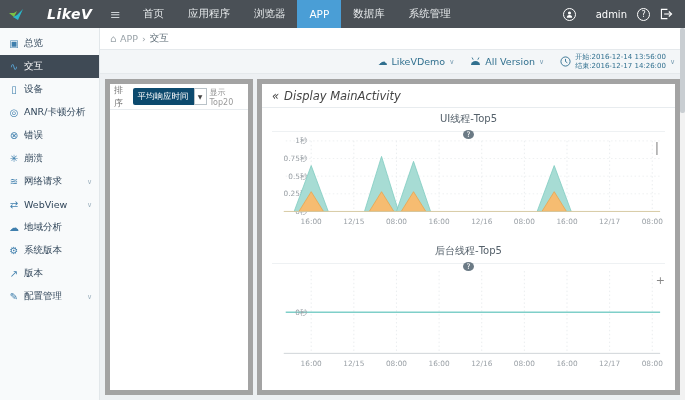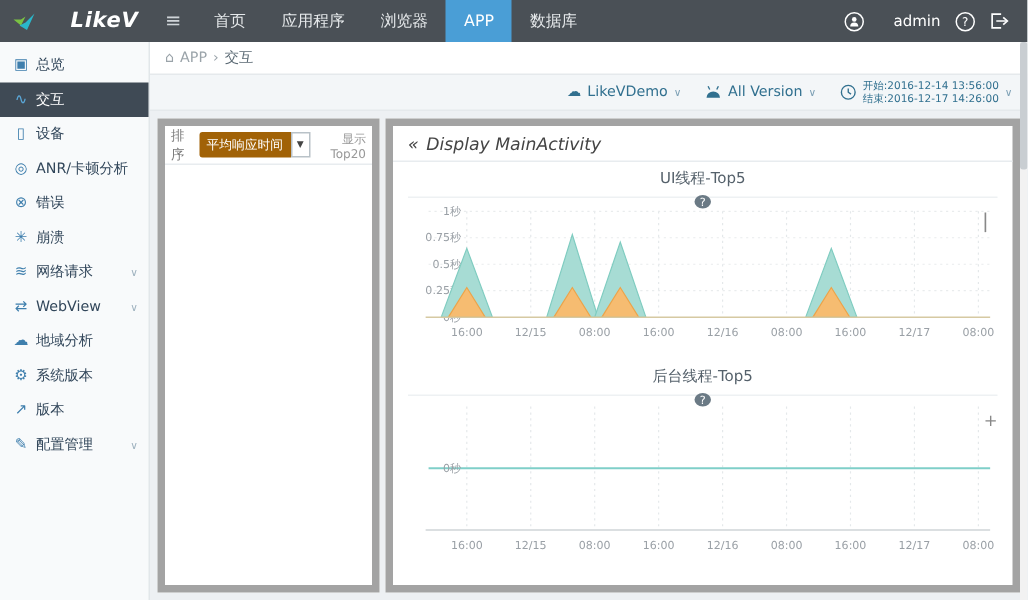--- a/index.html
+++ b/index.html
@@ -36,23 +36,23 @@
   .date-lines { display:flex; flex-direction:column; font-size:7px; line-height:8.5px; color:#31708f; }
 
   .main { flex:1; display:flex; padding:5px; gap:4px; min-height:0; }
   .card { background:#fff; border:5px solid #a3a3a3; }
 
   
   .list-card { width:148px; flex:none; display:flex; flex-direction:column; }
   .list-head { height:26px; display:flex; align-items:center; padding:0 4px; border-bottom:1px solid #e8ecef; gap:3px; flex:none; }
   .sort-label { font-size:9px; color:#777; }
   .sort-select { display:flex; align-items:stretch; height:17px; cursor:pointer; }
-  .sel-text { background:#a16207; color:#fff; font-size:8.5px; padding:0 5px; display:flex; align-items:center; border-radius:2px 0 0 2px; white-space:nowrap; }
+  .sel-text { background:#0c4a6e; color:#fff; font-size:8.5px; padding:0 5px; display:flex; align-items:center; border-radius:2px 0 0 2px; white-space:nowrap; }
   .sel-caret { width:13px; background:#fff; border:1px solid #b9c2c8; display:flex; align-items:center; justify-content:center; font-size:6px; color:#444; }
-  .top-label { font-size:8px; color:#999;text-align:right; }
+  .top-label { font-size:8px; color:#999; }
   .list-row { height:24px; flex:none; display:flex; align-items:center; justify-content:space-between; padding:0 8px; font-size:10px; color:#333; border-bottom:1px solid #f0f3f5; cursor:pointer; }
   .list-row.selected { background:#d9ecf7; }
 
   
   .detail-card { flex:1; display:flex; flex-direction:column; min-width:0; }
   .detail-head { height:24px; flex:none; display:flex; align-items:center; gap:5px; padding:0 10px; border-bottom:1px solid #e8ecef; font-size:11.5px; font-style:italic; color:#444; }
   .chart-block { padding:4px 10px 0; }
   .chart-title-row { height:20px; display:flex; align-items:center; gap:4px; border-bottom:1px solid #eef1f3; font-size:10px; color:#55616b;flex-direction:column; }
   .help-badge { width:11px; height:11px; border-radius:50%; background:#6b7a85; color:#fff; font-size:7.5px; display:flex; align-items:center; justify-content:center; cursor:pointer; }
   .chart-action { margin-left:auto; color:#888; font-size:11px; line-height:11px; cursor:pointer; }
@@ -76,20 +76,21 @@
     </svg>
     <span class="logo-text">LikeV</span>
   </div>
   <span class="menu-toggle">≡</span>
   <div class="nav">
       <div class="nav-item">首页</div>
       <div class="nav-item">应用程序</div>
       <div class="nav-item">浏览器</div>
       <div class="nav-item active">APP</div>
       <div class="nav-item">数据库</div>
+      <div class="nav-item">系统管理</div>
     </div>
   <div class="topbar-right">
     <span class="tb-user">
       <span class="circle-icon">
         <svg width="9" height="9" viewBox="0 0 14 14">
             <circle cx="7" cy="4.6" r="2.4" fill="#fff"></circle>
             <path d="M2.8 12 a4.2 4.2 0 0 1 8.4 0 Z" fill="#fff"></path>
           </svg>
       </span>
       <span>admin</span>

